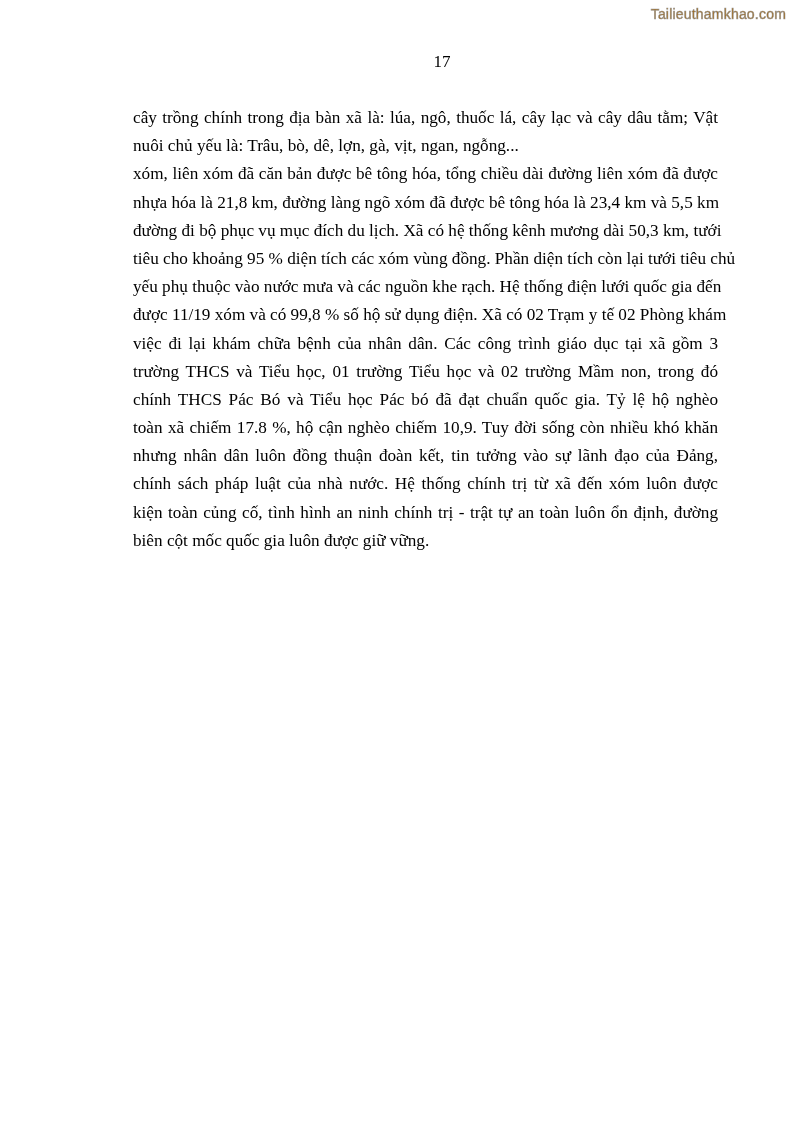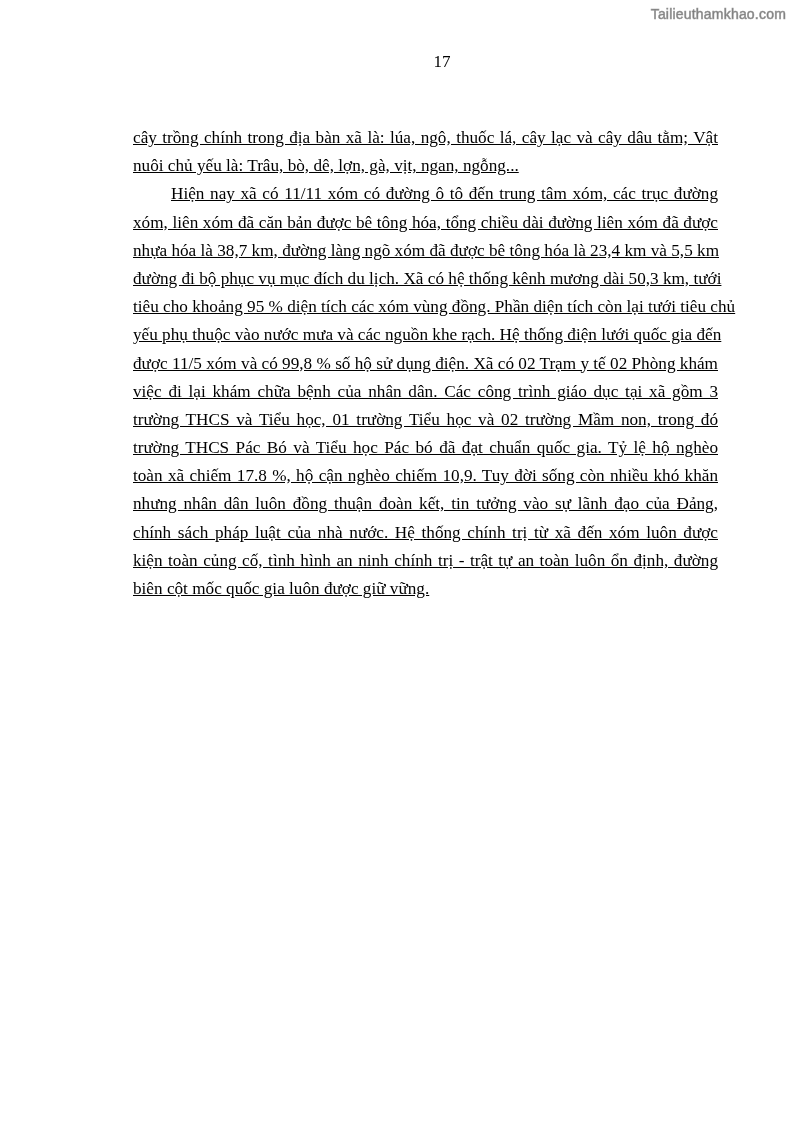--- a/index.html
+++ b/index.html
@@ -11,40 +11,39 @@
       overflow: hidden;
       font-family: "Liberation Serif", "DejaVu Serif", serif;
       color: #000000;
     }
     .watermark {
       position: absolute;
       top: 6px;
       right: 8px;
       font-family: "Liberation Sans", "DejaVu Sans", sans-serif;
       font-size: 14px;
-      color: #737373;
+      color: #a16207;
       -webkit-text-stroke: 0.6px #9a9a9a;
       letter-spacing: 0.2px;
     }
     .page-number {
       position: absolute;
       top: 52px;
       left: 16px;
       width: 100%;
       text-align: center;
       font-size: 17px;
       padding-left: 58px;
       box-sizing: border-box;
     }
     .body-text {
       position: absolute;
-      top: 124px;
+      top: 104px;
       left: 133px;
       width: 585px;
-      text-decoration: underline;
     }
     .line {
       height: 28.2px;
       line-height: 28.2px;
       font-size: 17.2px;
       white-space: nowrap;
       text-align: justify;
       text-align-last: justify;
     }
     .line.last {
@@ -62,29 +61,28 @@
 <div class="page-number">17</div>
 
 <div class="body-text">
 
   <div>
     <div class="line">cây trồng chính trong địa bàn xã là: lúa, ngô, thuốc lá, cây lạc và cây dâu tằm; Vật</div>
     <div class="line last">nuôi chủ yếu là: Trâu, bò, dê, lợn, gà, vịt, ngan, ngỗng...</div>
   </div>
 
   <div>
-    <div class="line indent">Hiện nay xã có 11/11 xóm có đường ô tô đến trung tâm xóm, các trục đường</div>
     <div class="line">xóm, liên xóm đã căn bản được bê tông hóa, tổng chiều dài đường liên xóm đã được</div>
-    <div class="line">nhựa hóa là 38,7 km, đường làng ngõ xóm đã được bê tông hóa là 23,4 km và 5,5 km</div>
+    <div class="line">nhựa hóa là 21,8 km, đường làng ngõ xóm đã được bê tông hóa là 23,4 km và 5,5 km</div>
     <div class="line">đường đi bộ phục vụ mục đích du lịch. Xã có hệ thống kênh mương dài 50,3 km, tưới</div>
     <div class="line">tiêu cho khoảng 95 % diện tích các xóm vùng đồng. Phần diện tích còn lại tưới tiêu chủ</div>
     <div class="line">yếu phụ thuộc vào nước mưa và các nguồn khe rạch. Hệ thống điện lưới quốc gia đến</div>
-    <div class="line">được 11/5 xóm và có 99,8 % số hộ sử dụng điện. Xã có 02 Trạm y tế 02 Phòng khám</div>
+    <div class="line">được 11/19 xóm và có 99,8 % số hộ sử dụng điện. Xã có 02 Trạm y tế 02 Phòng khám</div>
     <div class="line">việc đi lại khám chữa bệnh của nhân dân. Các công trình giáo dục tại xã gồm 3</div>
     <div class="line">trường THCS và Tiểu học, 01 trường Tiểu học và 02 trường Mầm non, trong đó</div>
-    <div class="line">trường THCS Pác Bó và Tiểu học Pác bó đã đạt chuẩn quốc gia. Tỷ lệ hộ nghèo</div>
+    <div class="line">chính THCS Pác Bó và Tiểu học Pác bó đã đạt chuẩn quốc gia. Tỷ lệ hộ nghèo</div>
     <div class="line">toàn xã chiếm 17.8 %, hộ cận nghèo chiếm 10,9. Tuy đời sống còn nhiều khó khăn</div>
     <div class="line">nhưng nhân dân luôn đồng thuận đoàn kết, tin tưởng vào sự lãnh đạo của Đảng,</div>
     <div class="line">chính sách pháp luật của nhà nước. Hệ thống chính trị từ xã đến xóm luôn được</div>
     <div class="line">kiện toàn củng cố, tình hình an ninh chính trị - trật tự an toàn luôn ổn định, đường</div>
     <div class="line last">biên cột mốc quốc gia luôn được giữ vững.</div>
   </div>
 </div>
 
 </body></html>

